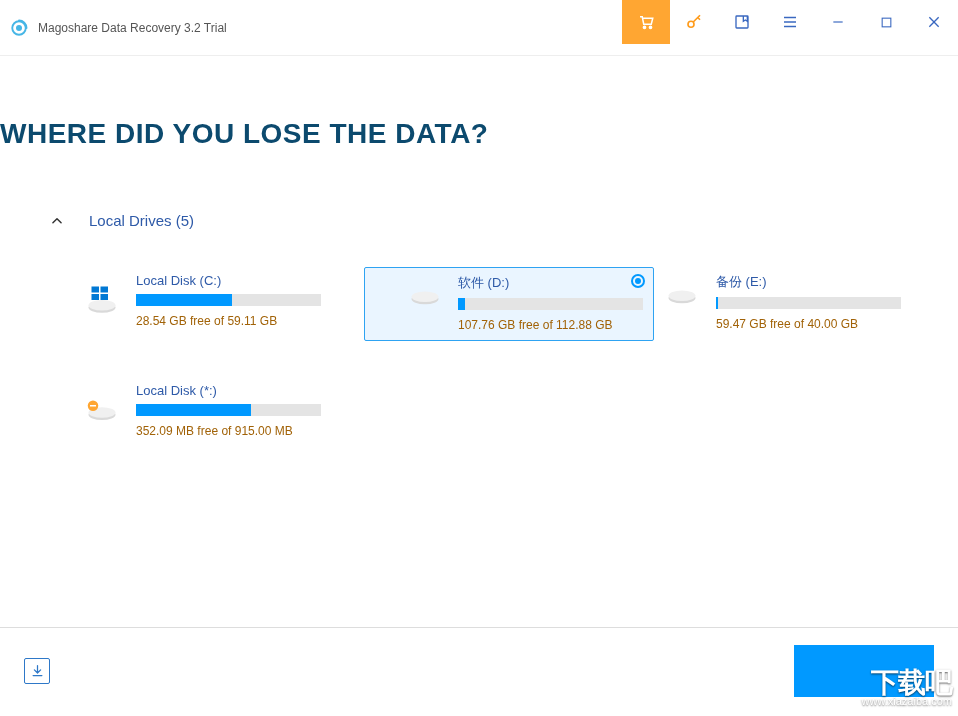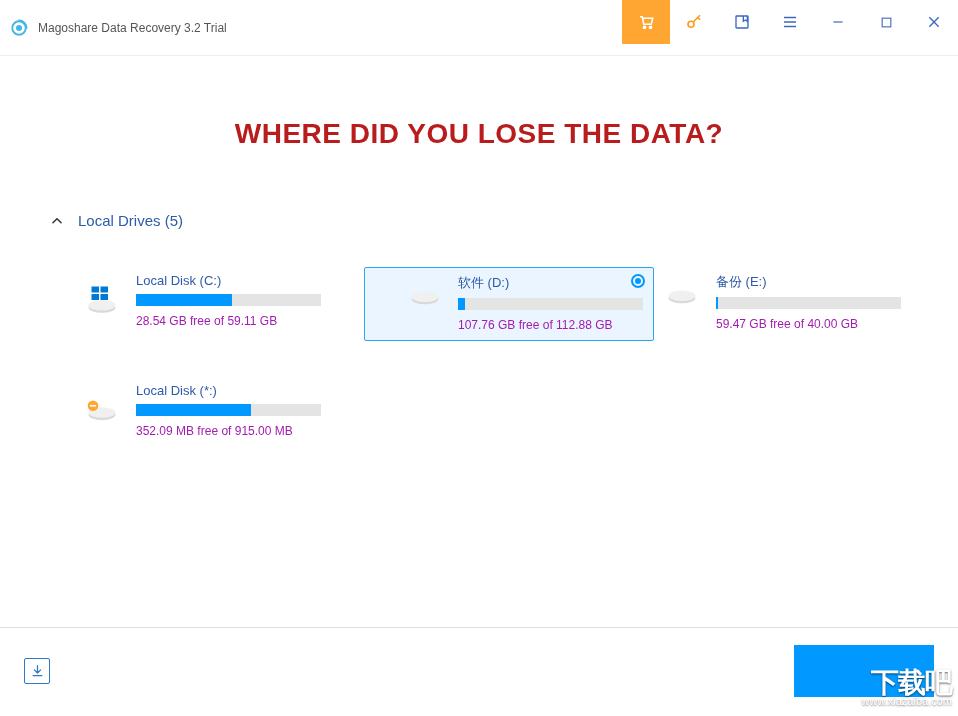--- a/index.html
+++ b/index.html
@@ -7,37 +7,37 @@
 
     .titlebar { height: 56px; display: flex; align-items: center; padding: 0 0 0 8px; border-bottom: 1px solid #eee; }
     .logo-icon { width: 22px; height: 22px; display: flex; align-items: center; justify-content: center; margin-right: 8px; }
     .title-text { font-size: 12px; color: #555; }
     .titlebar-spacer { flex: 1; }
     .titlebar-actions { display: flex; height: 100%; }
     .titlebar-btn { width: 48px; height: 44px; display: flex; align-items: center; justify-content: center; cursor: pointer; }
     .titlebar-btn.orange-bg { background: #ffa632; }
     .win-btn { width: 48px; height: 44px; display: flex; align-items: center; justify-content: center; cursor: pointer; }
 
-    .page-title { text-align: center; font-size: 28px; font-weight: 600; color: #b91c1c; margin-top: 62px; letter-spacing: 0.5px; }
+    .page-title { font-size: 28px; font-weight: 600; color: #0c4a6e; margin-top: 62px; letter-spacing: 0.5px; }
 
     .section { margin-top: 62px; padding: 0 50px; }
-    .section-header { display: flex; align-items: center; gap: 14px; cursor: pointer; }
+    .section-header { display: flex; align-items: center; gap: 25px; cursor: pointer; }
     .chevron { color: #333; }
     .section-title { font-size: 15px; color: #2e5aa8; font-weight: 500; }
 
     .drives-grid { display: grid; grid-template-columns: repeat(3, 290px); column-gap: 0; row-gap: 36px; margin-top: 38px; margin-left: 24px; }
     .drive-item { display: flex; gap: 16px; padding: 6px 10px 8px 10px; border-radius: 2px; cursor: pointer; position: relative; width: 290px; }
     .drive-item.selected { background: #eaf5ff; border: 1px solid #2ea3f2; padding-left: 43px; }
     .drive-icon-wrap { width: 36px; display: flex; align-items: flex-start; justify-content: center; padding-top: 12px; }
     .drive-body { flex: 1; }
     .drive-name { font-size: 13px; color: #2e5aa8; margin-bottom: 6px; }
     .drive-item.desktop .drive-name { margin-top: 12px; margin-bottom: 0; }
     .usage-bar { height: 12px; background: #e4e4e4; position: relative; margin-bottom: 8px; width: 185px; }
     .usage-fill { height: 100%; background: #0199ff; }
-    .drive-status { font-size: 12px; color: #a21caf; }
+    .drive-status { font-size: 12px; color: #a16207; }
     .radio-mark { position: absolute; top: 6px; right: 8px; width: 14px; height: 14px; border-radius: 50%; border: 2px solid #0199ff; display: flex; align-items: center; justify-content: center; }
     .radio-mark .dot { width: 6px; height: 6px; border-radius: 50%; background: #0199ff; }
 
     .footer { position: absolute; left: 0; right: 0; bottom: 3px; height: 86px; border-top: 1px solid #ddd; display: flex; align-items: center; padding: 0 24px; }
     .recover-btn-icon { width: 26px; height: 26px; border: 1.5px solid #2e78c8; border-radius: 2px; display: flex; align-items: center; justify-content: center; cursor: pointer; }
     .primary-btn { margin-left: auto; width: 140px; height: 52px; background: #0199ff; cursor: pointer; }
 
     .watermark { position: absolute; right: 6px; bottom: 6px; color: #fff; font-size: 11px; text-align: right; }
     .watermark .big { font-size: 28px; font-weight: 700; letter-spacing: -1px; text-shadow: 0 1px 2px rgba(0,0,0,0.6); line-height: 0.9; }
     .watermark .small { font-size: 11px; opacity: 0.9; text-shadow: 0 1px 2px rgba(0,0,0,0.6); margin-left: 24px; }

